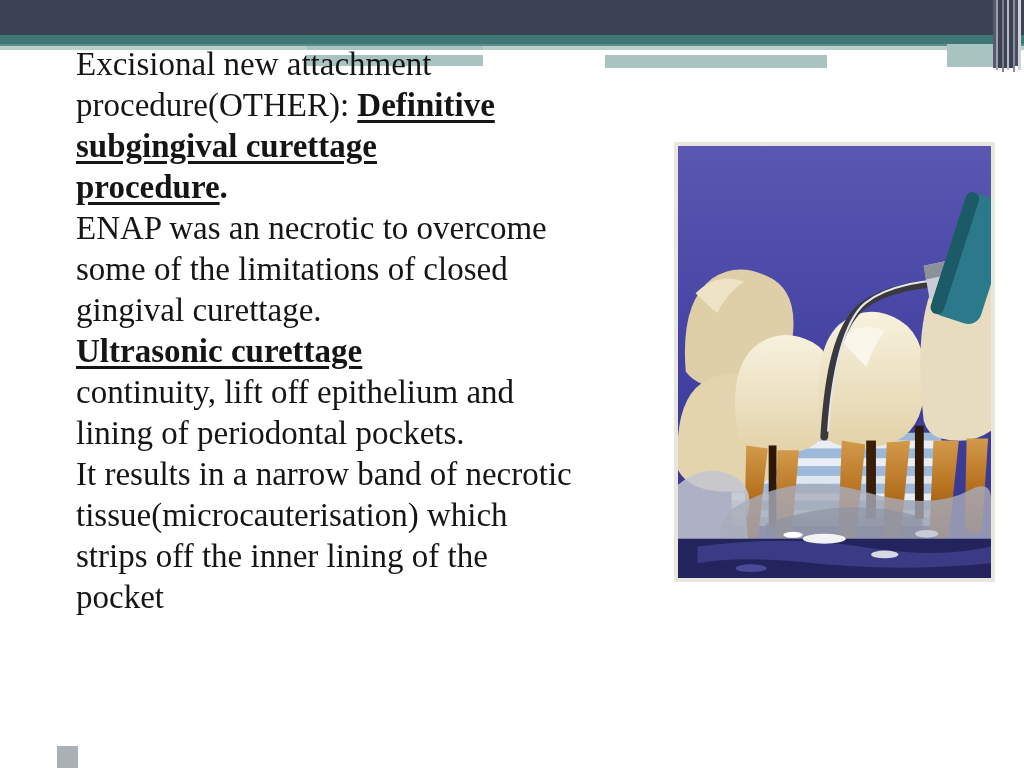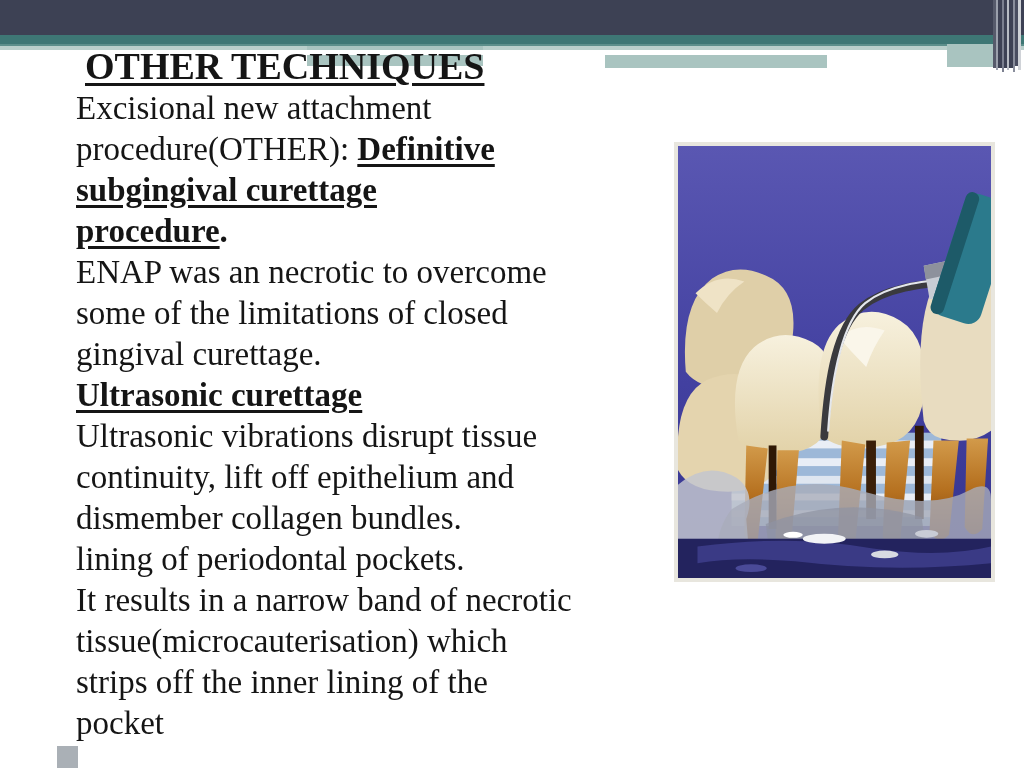--- a/index.html
+++ b/index.html
@@ -72,32 +72,29 @@
     <span class="cs4"></span>
   <span class="cs5"></span>
     <span class="cs6"></span>
     <span class="cs7"></span>
     <span class="cs8"></span>
   <span class="cs9"></span>
     <span class="cs10"></span>
 </div>
 
 <div class="text-block" id="text-block">
-    <div class="line title"><span class="seg b u">OTHER TECHNIQUES</span></div>
     <div class="line"><span class="seg">Excisional new attachment</span></div>
     <div class="line"><span class="seg">procedure(OTHER): </span><span class="seg b u">Definitive</span></div>
     <div class="line"><span class="seg b u">subgingival curettage</span></div>
     <div class="line"><span class="seg b u">procedure</span><span class="seg b">.</span></div>
     <div class="line"><span class="seg">ENAP was an necrotic to overcome</span></div>
     <div class="line"><span class="seg">some of the limitations of closed</span></div>
     <div class="line"><span class="seg">gingival curettage.</span></div>
     <div class="line"><span class="seg b u">Ultrasonic curettage</span></div>
-    <div class="line"><span class="seg">Ultrasonic vibrations disrupt tissue</span></div>
     <div class="line"><span class="seg">continuity, lift off epithelium and</span></div>
-    <div class="line"><span class="seg">dismember collagen bundles.</span></div>
     <div class="line"><span class="seg">lining of periodontal pockets.</span></div>
     <div class="line"><span class="seg">It results in a narrow band of necrotic</span></div>
     <div class="line"><span class="seg">tissue(microcauterisation) which</span></div>
     <div class="line"><span class="seg">strips off the inner lining of the</span></div>
     <div class="line"><span class="seg">pocket</span></div>
   </div>
 
 <div class="photo">
   <svg viewBox="0 0 321 440" preserveAspectRatio="none">
     <defs>

